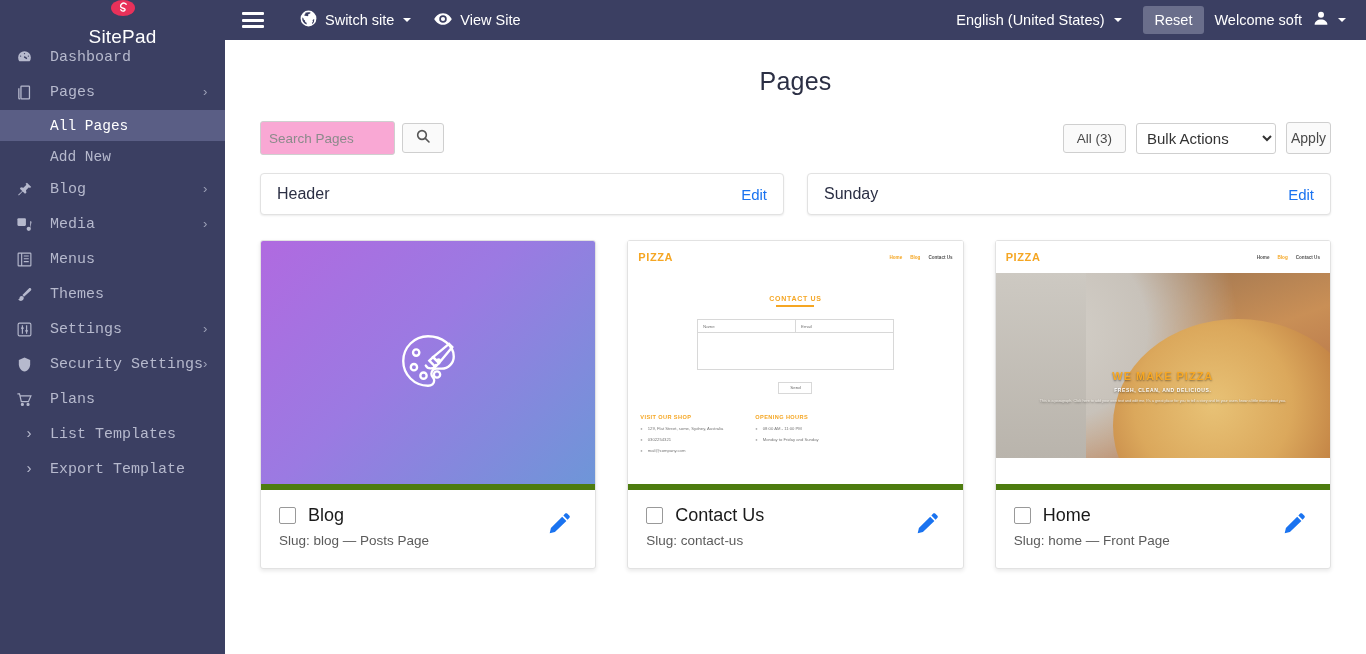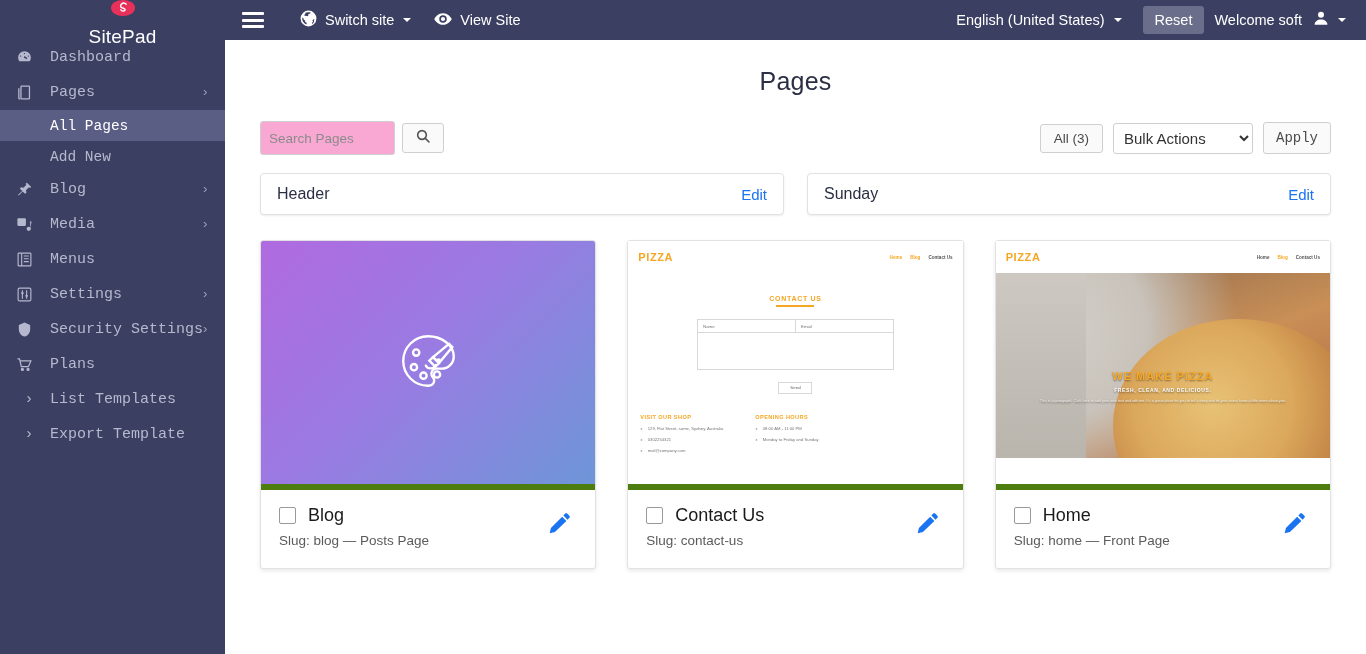--- a/index.html
+++ b/index.html
@@ -154,22 +154,22 @@
     border: 1px solid #cfcfcf; border-radius: 3px;
     font-size: 15px; color: #333;
     padding: 0 6px;
     font-family: "Liberation Sans", sans-serif;
     background: #fff;
     cursor: pointer;
   }
   .apply-btn {
     background: #fafafa; border: 1px solid #cfcfcf; border-radius: 3px;
     font-size: 14px; color: #4a4a4a;
-    padding: 7px 12px; cursor: pointer;
-    font-family: Liberation Mono, monospace;
+    padding: 7px 4px; cursor: pointer;
+    font-family: Liberation Sans, sans-serif;
   }
 
   
   .hf-row {
     margin-top: 18px;
     padding: 0 35px;
     display: flex; gap: 23px;
   }
   .hf-card {
     flex: 1;
@@ -402,20 +402,28 @@
   <div class="nav-item">
     <span class="ico">
       <svg width="17" height="17" viewBox="0 0 24 24" fill="none" stroke="#b6b9cd" stroke-width="1.6" aria-hidden="true">
         <rect x="3" y="3" width="18" height="18" rx="1"></rect>
         <path d="M8 3v18M11 7h7M11 11h7M11 15h7"></path>
       </svg>
     </span>
     <span class="lbl">Menus</span>
   </div>
 
+  <div class="nav-item">
+    <span class="ico">
+      <svg width="17" height="17" viewBox="0 0 24 24" fill="#b6b9cd" aria-hidden="true">
+        <path d="M21 3.5c-.8-.8-2-.8-2.8 0L9 12.7l2.3 2.3 9.7-8.7c.8-.8.8-2 0-2.8zM8 14c-1.7 0-3 1.3-3 3 0 1.3-1 2-2 2 1 1.3 2.5 2 4 2 2.2 0 4-1.8 4-4 0-1.7-1.3-3-3-3z"></path>
+      </svg>
+    </span>
+    <span class="lbl">Themes</span>
+  </div>
 
   <div class="nav-item">
     <span class="ico">
       <svg width="17" height="17" viewBox="0 0 24 24" fill="none" stroke="#b6b9cd" stroke-width="1.6" aria-hidden="true">
         <rect x="3" y="3" width="18" height="18" rx="2"></rect>
         <path d="M9 6v12M15 6v12M7 10h4M13 14h4"></path>
       </svg>
     </span>
     <span class="lbl">Settings</span>
     <span class="chev">›</span>

